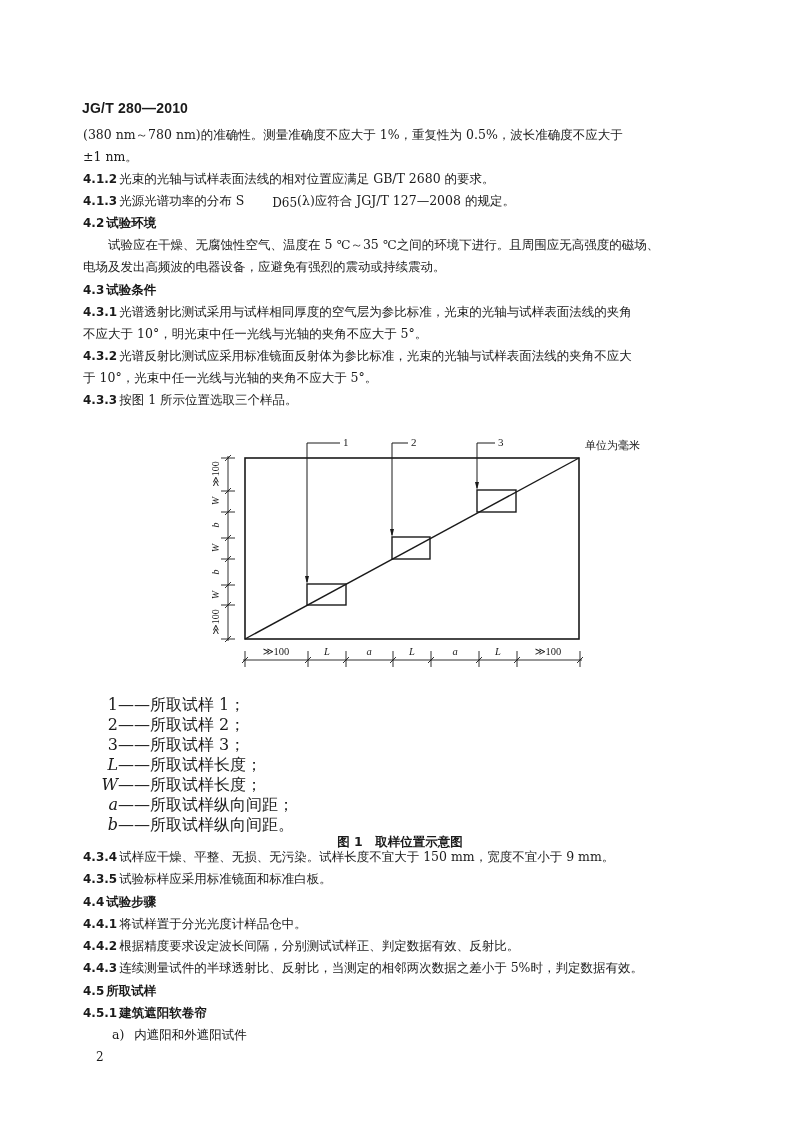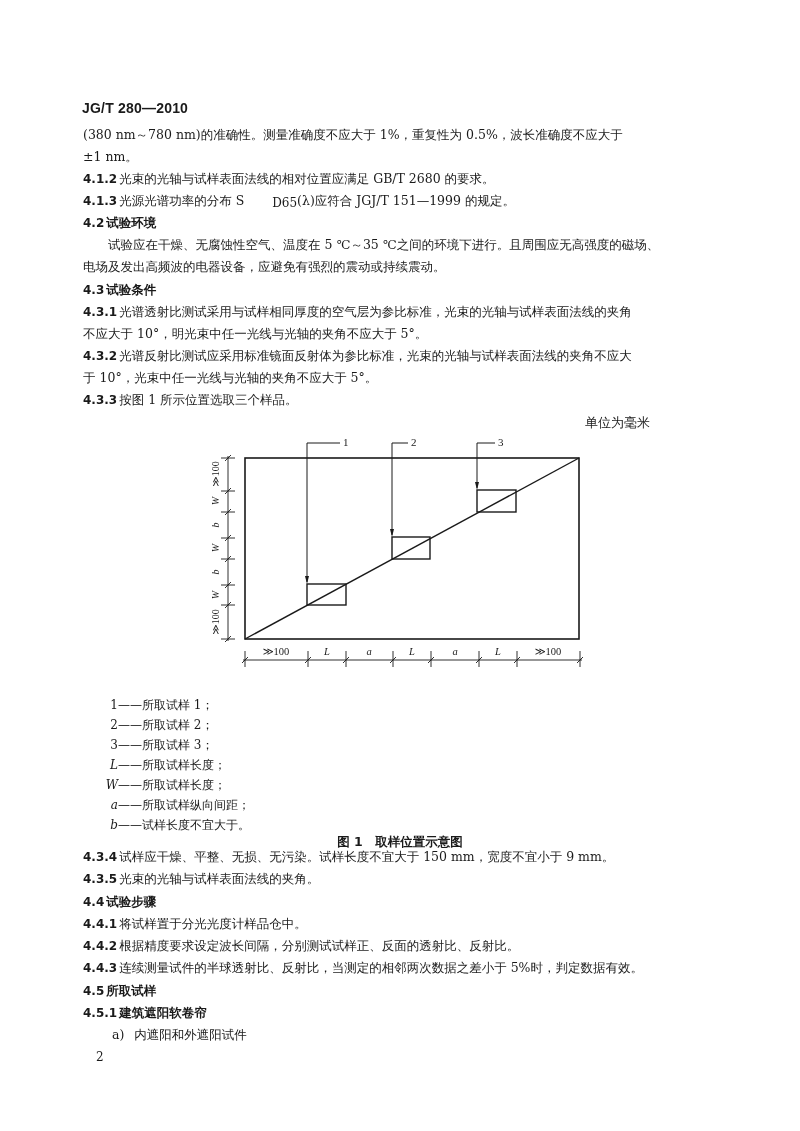--- a/index.html
+++ b/index.html
@@ -4,42 +4,42 @@
 <style>
   html, body { margin:0; padding:0; background:#ffffff; }
   body { width:800px; height:1131px; position:relative; overflow:hidden;
          font-family: "DejaVu Serif", "Liberation Serif", serif; color:#1a1a1a; }
   .abs { position:absolute; white-space:nowrap; }
   .header { left:82px; top:100px; font-family:"Liberation Sans","DejaVu Sans",sans-serif; font-weight:bold; font-size:14px; letter-spacing:0.2px; }
   .line { position:absolute; left:83px; font-size:12.5px; line-height:18px; white-space:nowrap; }
   .bold { font-weight:bold; font-family:"DejaVu Sans","Liberation Sans",sans-serif; }
   .num { font-family:"DejaVu Sans","Liberation Sans",sans-serif; font-weight:bold; font-size:12px; margin-right:2px; }
   .indent { padding-left:25px; }
-  .unit { left:585px; top:414px; font-size:13px; }
-  .legend { position:absolute; left:100px; font-size:12px; line-height:16px; white-space:nowrap; }
+  .unit { left:585px; top:438px; font-size:11px; }
+  .legend { position:absolute; left:100px; font-size:16px; line-height:16px; white-space:nowrap; }
   .legend .k { display:inline-block; width:18px; text-align:right; font-style:italic; }
   .legend .k.plain { font-style:normal; }
   .caption { left:0; width:800px; text-align:center; top:834px; font-family:"DejaVu Sans","Liberation Sans",sans-serif; font-weight:bold; font-size:12.5px; }
   .pageno { left:96px; top:1050px; font-size:12px; }
   svg text { font-family:"Liberation Serif","DejaVu Serif",serif; }
   sub { font-size:12px; vertical-align:-2px;padding-left:28px; }
 </style>
 </head>
 <body>
 
 <div class="abs header">JG/T 280—2010</div>
 
 <div class="line" style="top:126px">(380 nm～780 nm)的准确性。测量准确度不应大于 1%，重复性为 0.5%，波长准确度不应大于</div>
 <div class="line" style="top:148px">±1 nm。</div>
 
 <div class="line" style="top:170px">
   <span class="num">4.1.2</span><span>光束的光轴与试样表面法线的相对位置应满足 GB/T 2680 的要求。</span>
 </div>
 <div class="line" style="top:192px">
-  <span class="num">4.1.3</span><span>光源光谱功率的分布 S</span><sub>D65</sub><span>(λ)应符合 JGJ/T 151—1999 的规定。</span>
+  <span class="num">4.1.3</span><span>光源光谱功率的分布 S</span><sub>D65</sub><span>(λ)应符合 JGJ/T 127—2008 的规定。</span>
 </div>
 <div class="line bold" style="top:214px">
   <span class="num">4.2</span><span>试验环境</span>
 </div>
 <div class="line indent" style="top:236px">试验应在干燥、无腐蚀性空气、温度在 5 ℃～35 ℃之间的环境下进行。且周围应无高强度的磁场、</div>
 <div class="line" style="top:258px">电场及发出高频波的电器设备，应避免有强烈的震动或持续震动。</div>
 <div class="line bold" style="top:281px">
   <span class="num">4.3</span><span>试验条件</span>
 </div>
 <div class="line" style="top:303px">
@@ -140,38 +140,38 @@
     <text transform="translate(219,622) rotate(-90)">≫100</text>
   </g>
 </svg>
 
 <div class="legend" style="top:697px"><span class="k plain">1</span>——<span>所取试样 1；</span></div>
 <div class="legend" style="top:717px"><span class="k plain">2</span>——<span>所取试样 2；</span></div>
 <div class="legend" style="top:737px"><span class="k plain">3</span>——<span>所取试样 3；</span></div>
 <div class="legend" style="top:757px"><span class="k">L</span>——<span>所取试样长度；</span></div>
 <div class="legend" style="top:777px"><span class="k">W</span>——<span>所取试样长度；</span></div>
 <div class="legend" style="top:797px"><span class="k">a</span>——<span>所取试样纵向间距；</span></div>
-<div class="legend" style="top:817px"><span class="k">b</span>——<span>试样长度不宜大于。</span></div>
+<div class="legend" style="top:817px"><span class="k">b</span>——<span>所取试样纵向间距。</span></div>
 
 <div class="abs caption">图 1　取样位置示意图</div>
 
 <div class="line" style="top:848px">
   <span class="num">4.3.4</span><span>试样应干燥、平整、无损、无污染。试样长度不宜大于 150 mm，宽度不宜小于 9 mm。</span>
 </div>
 <div class="line" style="top:870px">
-  <span class="num">4.3.5</span><span>光束的光轴与试样表面法线的夹角。</span>
+  <span class="num">4.3.5</span><span>试验标样应采用标准镜面和标准白板。</span>
 </div>
 <div class="line bold" style="top:893px">
   <span class="num">4.4</span><span>试验步骤</span>
 </div>
 <div class="line" style="top:915px">
   <span class="num">4.4.1</span><span>将试样置于分光光度计样品仓中。</span>
 </div>
 <div class="line" style="top:937px">
-  <span class="num">4.4.2</span><span>根据精度要求设定波长间隔，分别测试试样正、反面的透射比、反射比。</span>
+  <span class="num">4.4.2</span><span>根据精度要求设定波长间隔，分别测试试样正、判定数据有效、反射比。</span>
 </div>
 <div class="line" style="top:959px">
   <span class="num">4.4.3</span><span>连续测量试件的半球透射比、反射比，当测定的相邻两次数据之差小于 5%时，判定数据有效。</span>
 </div>
 <div class="line bold" style="top:982px">
   <span class="num">4.5</span><span>所取试样</span>
 </div>
 <div class="line bold" style="top:1004px">
   <span class="num">4.5.1</span><span>建筑遮阳软卷帘</span>
 </div>

